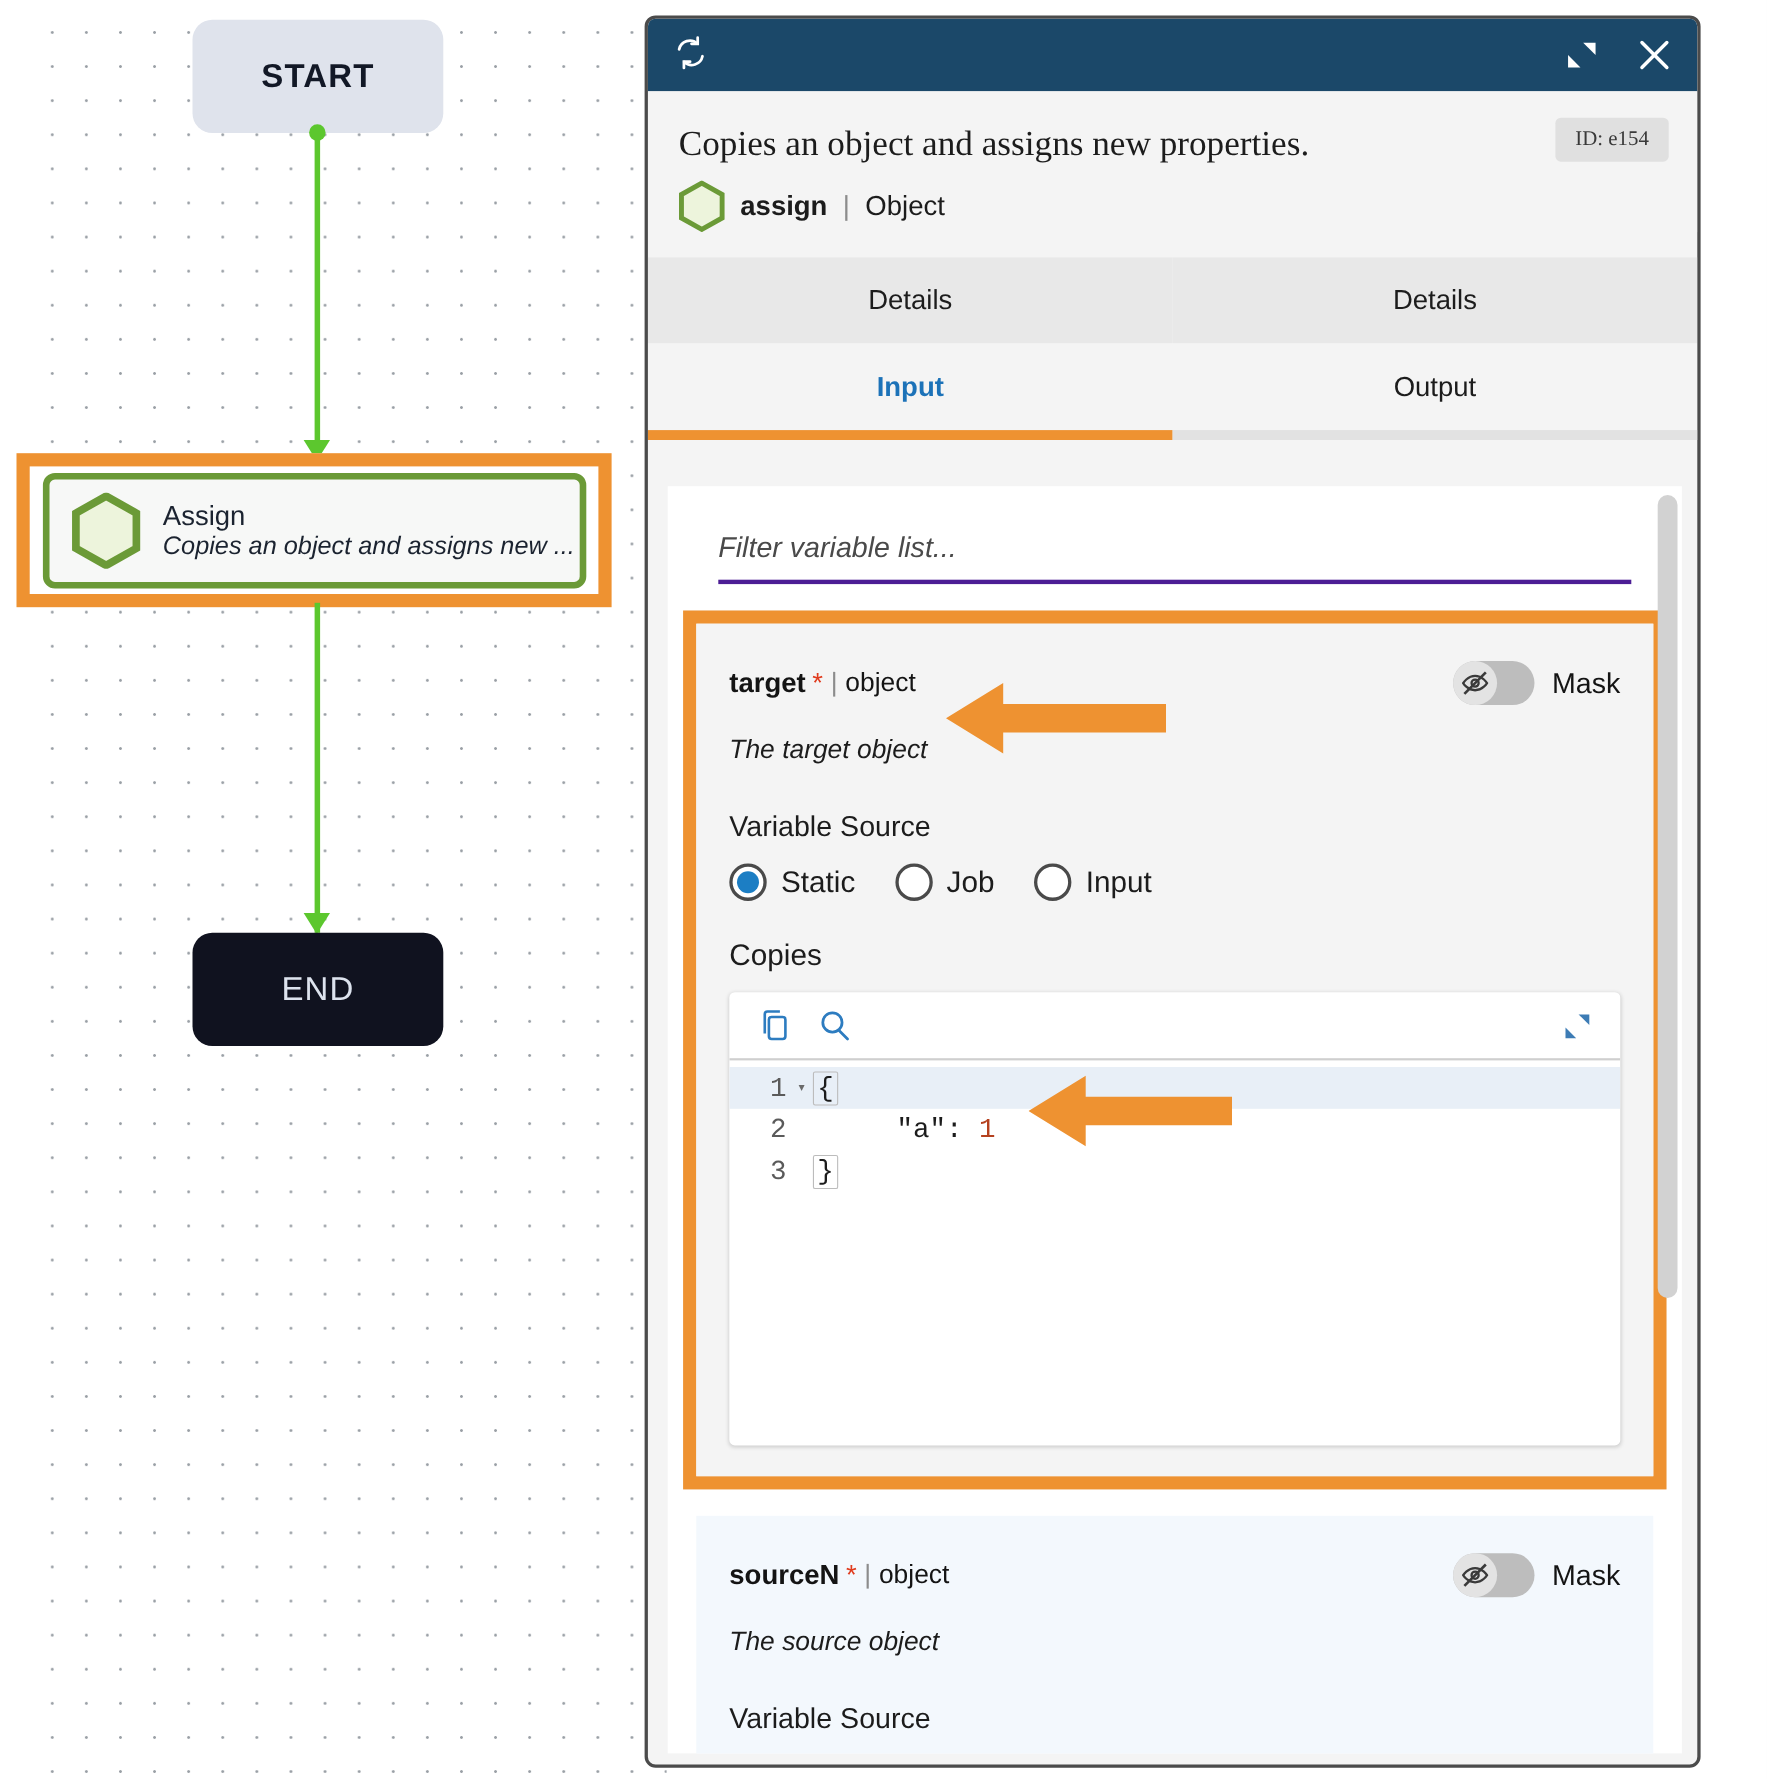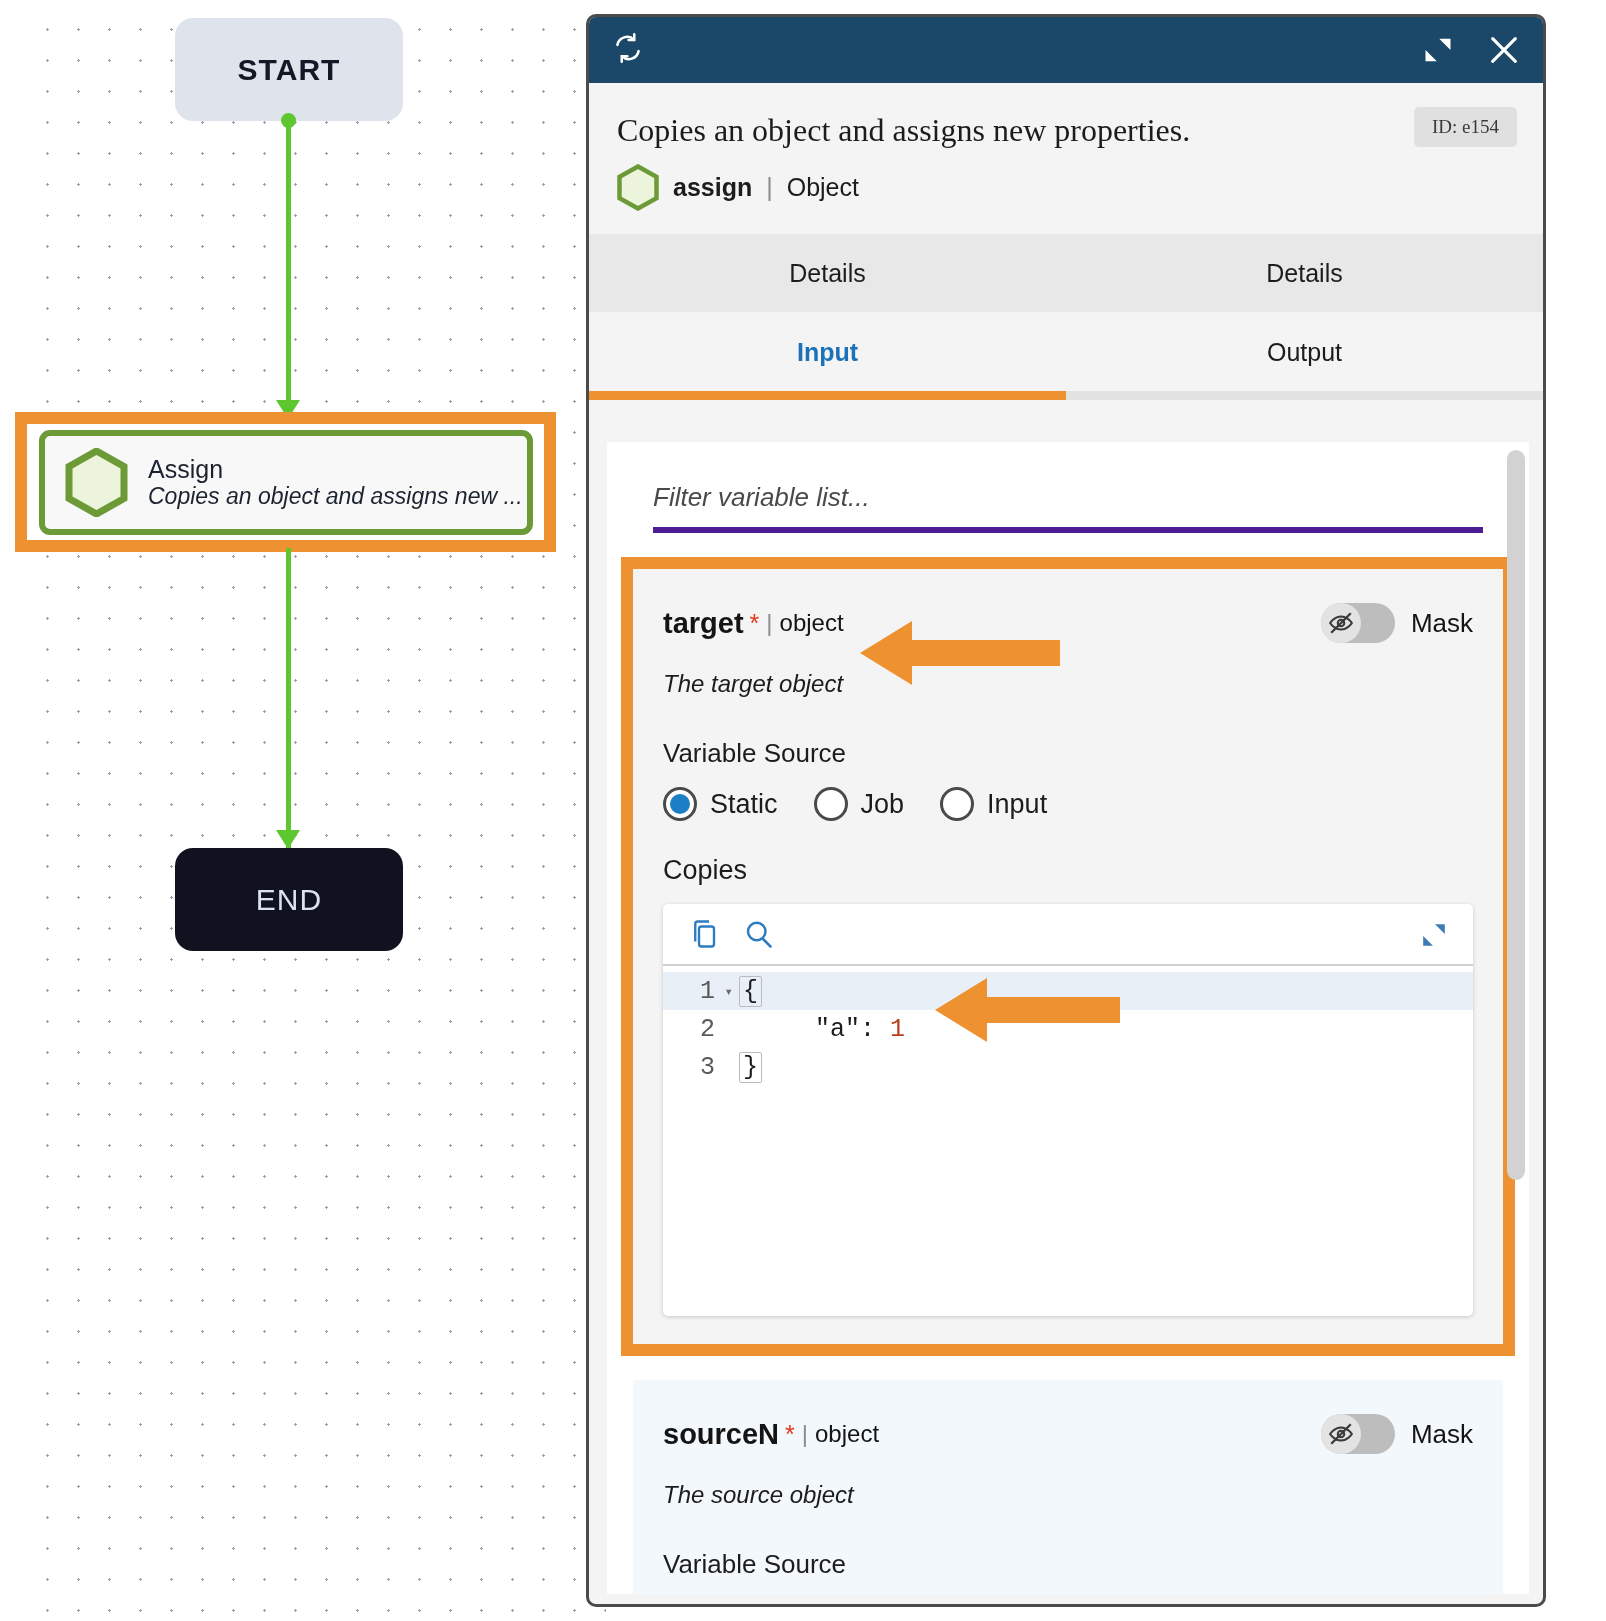--- a/index.html
+++ b/index.html
@@ -123,36 +123,36 @@
     position: absolute; left: 18px; top: 425px; right: 14px; bottom: 10px;
     background: #ffffff; overflow: hidden;
   }
   .scrollbar-thumb {
     position: absolute; right: 4px; top: 8px; width: 18px; height: 730px;
     background: #d2d2d2; border-radius: 9px;
   }
 
   .filter-wrap { padding: 36px 46px 0 46px; }
   .filter-input {
-    width: 100%; border: none; border-bottom: 6px solid #4c1d95;
+    width: 100%; border: none; border-bottom: 4px solid #4c1d95;
     font-size: 26px; color: #8b5cf6;
     background: transparent; padding: 4px 0 14px 0; outline: none;
     font-family: "Liberation Sans", sans-serif;
   }
   .filter-input::placeholder { color: #4a4a4a; font-style: italic; opacity: 1; }
 
   .var-highlight {
     margin: 24px 14px 0 14px; border: 12px solid #ee9231; background: #f4f4f4;
   }
   .var-card {
     background: #f4f4f4; padding: 34px 30px 28px 30px; position: relative;
   }
   .var-card.alt { background: #f3f8fd; }
   .var-head { display: flex; align-items: center; }
-  .var-name { font-size: 29px; font-weight: 700; color: #141414; }
+  .var-name { font-size: 25px; font-weight: 700; color: #141414; }
   .var-req { font-size: 25px; color: #e03b1d; margin-left: 6px; }
   .var-sep { font-size: 24px; color: #8c8c8c; margin: 0 7px; font-weight: 300; }
   .var-type { font-size: 24px; color: #141414; }
   .mask-wrap { margin-left: auto; display: flex; align-items: center; gap: 16px; }
   .toggle {
     width: 74px; height: 40px; border-radius: 20px; background: #bdbdbd;
     position: relative; cursor: pointer;
   }
   .toggle .knob {
     position: absolute; left: 0; top: 0; width: 40px; height: 40px;

